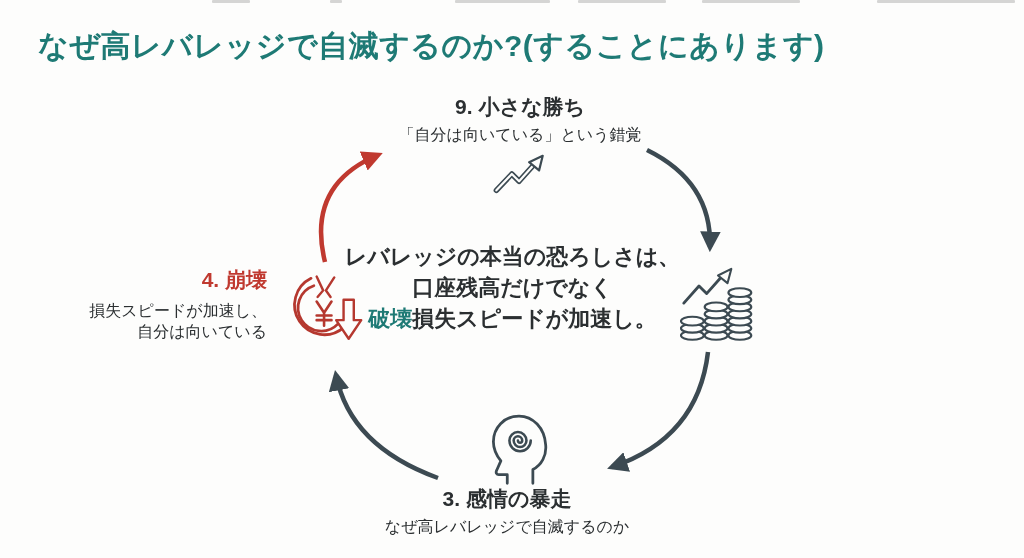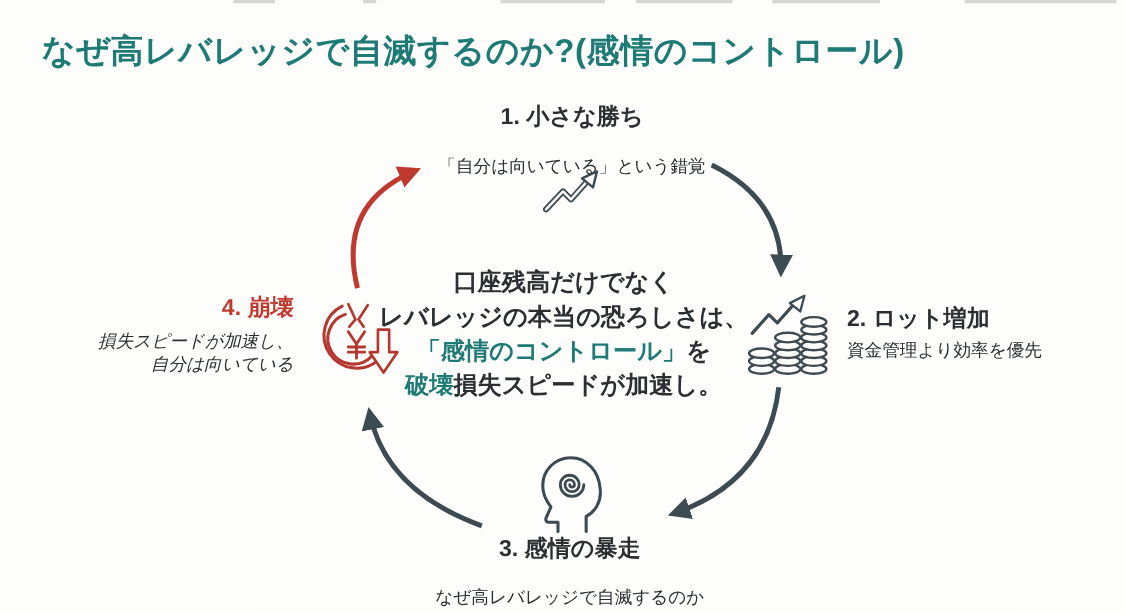--- a/index.html
+++ b/index.html
@@ -14,29 +14,29 @@
   .artifact{position:absolute;top:0;height:3px;background:#4a4a4a;opacity:.22;border-radius:1px;}
 
   .page-title{
     position:absolute;left:38px;top:26px;margin:0;
     font-size:30px;font-weight:bold;color:#1e7a75;letter-spacing:.5px;
     white-space:nowrap;
   }
 
   .node{position:absolute;}
   .node .n-title{font-size:21px;font-weight:bold;color:#2b2f31;line-height:1.15;}
-  .node .n-sub{font-size:16px;color:#2b2f31;line-height:1.3;margin-top:23px;}
+  .node .n-sub{font-size:16px;color:#2b2f31;line-height:1.3;margin-top:6px;}
 
   .node1{left:375px;top:95px;width:290px;text-align:center;}
   .node2{left:770px;top:278px;width:240px;text-align:left;}
   .node2 .n-sub{margin-top:8px;}
-  .node3{left:373px;top:487px;width:290px;text-align:center;}
+  .node3{left:362px;top:487px;width:290px;text-align:center;}
   .node4{left:60px;top:268px;width:207px;text-align:right;}
   .node4 .n-title{color:#c0392f;}
-  .node4 .n-sub{margin-top:9px;font-style:italic;}
+  .node4 .n-sub{margin-top:9px;}
 
   .icon{position:absolute;}
   .icon-trend{left:492px;top:154px;width:56px;height:40px;}
   .icon-coins{left:680px;top:266px;width:76px;height:78px;}
   .icon-head{left:487px;top:408px;width:64px;height:78px;}
   .icon-coin-break{left:286px;top:266px;width:78px;height:86px;}
 
   .center-text{
     position:absolute;left:340px;top:241px;width:345px;
     text-align:center;font-size:22px;font-weight:bold;line-height:31px;
@@ -51,51 +51,47 @@
 
 <div class="stage">
 
   <div class="artifact" style="left:212px;width:38px;"></div>
   <div class="artifact" style="left:330px;width:12px;"></div>
   <div class="artifact" style="left:455px;width:95px;"></div>
   <div class="artifact" style="left:578px;width:88px;"></div>
   <div class="artifact" style="left:702px;width:98px;"></div>
   <div class="artifact" style="left:877px;width:138px;"></div>
 
-  <h1 class="page-title">なぜ高レバレッジで自滅するのか?(感情のコントロール)</h1>
+  <h1 class="page-title">なぜ高レバレッジで自滅するのか?(することにあります)</h1>
 
   <svg class="arrows" width="1024" height="558" viewBox="0 0 1024 558">
     <defs>
       <marker id="ah-slate" viewBox="0 0 10 10" refX="7.5" refY="5" markerWidth="4.6" markerHeight="4.6" orient="auto">
         <path d="M0,0 L10,5 L0,10 z" fill="#3c4a52"></path>
       </marker>
       <marker id="ah-red" viewBox="0 0 10 10" refX="7.5" refY="5" markerWidth="4.6" markerHeight="4.6" orient="auto">
         <path d="M0,0 L10,5 L0,10 z" fill="#c0392f"></path>
       </marker>
     </defs>
     <path d="M325,262 Q306,185 378,155" fill="none" stroke="#c0392f" stroke-width="4.5" marker-end="url(#ah-red)"></path>
     <path d="M647,150 Q712,182 710,247" fill="none" stroke="#3c4a52" stroke-width="4.5" marker-end="url(#ah-slate)"></path>
     <path d="M708,352 Q698,438 612,467" fill="none" stroke="#3c4a52" stroke-width="4.5" marker-end="url(#ah-slate)"></path>
     <path d="M438,478 Q350,446 336,375" fill="none" stroke="#3c4a52" stroke-width="4.5" marker-end="url(#ah-slate)"></path>
   </svg>
 
   <div class="node node1">
-    <div class="n-title">1. 小さな勝ち</div>
+    <div class="n-title">9. 小さな勝ち</div>
     <div class="n-sub">「自分は向いている」という錯覚</div>
   </div>
   <svg class="icon icon-trend" viewBox="0 0 60 44">
     <path d="M4,40 L21,22 L29,30 L46,11" fill="none" stroke="#3c4a52" stroke-width="6" stroke-linejoin="round" stroke-linecap="round"></path>
     <path d="M4,40 L21,22 L29,30 L46,11" fill="none" stroke="#fdfdfc" stroke-width="2.4" stroke-linejoin="round" stroke-linecap="round"></path>
     <path d="M40,9 L55,2 L51,18 z" fill="#fdfdfc" stroke="#3c4a52" stroke-width="2.4" stroke-linejoin="round"></path>
   </svg>
 
-  <div class="node node2">
-    <div class="n-title">2. ロット増加</div>
-    <div class="n-sub">資金管理より効率を優先</div>
-  </div>
   <svg class="icon icon-coins" viewBox="0 0 80 80">
     <g stroke="#3c4a52" stroke-width="2.3" fill="#fdfdfc">
 
       <ellipse cx="63" cy="72" rx="12" ry="4.6"></ellipse>
       <ellipse cx="63" cy="64.5" rx="12" ry="4.6"></ellipse>
       <ellipse cx="63" cy="57" rx="12" ry="4.6"></ellipse>
       <ellipse cx="63" cy="49.5" rx="12" ry="4.6"></ellipse>
       <ellipse cx="63" cy="42" rx="12" ry="4.6"></ellipse>
       <ellipse cx="63" cy="34.5" rx="12" ry="4.6"></ellipse>
       <ellipse cx="63" cy="27" rx="12" ry="4.6"></ellipse>
@@ -140,19 +136,18 @@
       <path d="M33,11 L40,26 L34,33" stroke-width="2.6"></path>
       <path d="M52,12 L43,26 L48,33" stroke-width="2.6"></path>
 
       <path d="M33,38 L41,50 M49,38 L41,50 M41,50 L41,64 M33,53 L49,53 M33,58 L49,58" stroke-width="2.8"></path>
     </g>
 
     <path d="M62,36 L73,36 L73,58 L81,58 L67.5,78 L54,58 L62,58 z" fill="#fdfdfc" stroke="#b5382f" stroke-width="2.6" stroke-linejoin="round"></path>
   </svg>
 
   <div class="center-text">
+    <div>レバレッジの本当の恐ろしさは、</div>
     <div>口座残高だけでなく</div>
-    <div>レバレッジの本当の恐ろしさは、</div>
-    <div><span class="teal">「感情のコントロール」</span><span>を</span></div>
     <div><span class="teal">破壊</span><span>損失スピードが加速し。</span></div>
   </div>
 
 </div>
 
 </body></html>

